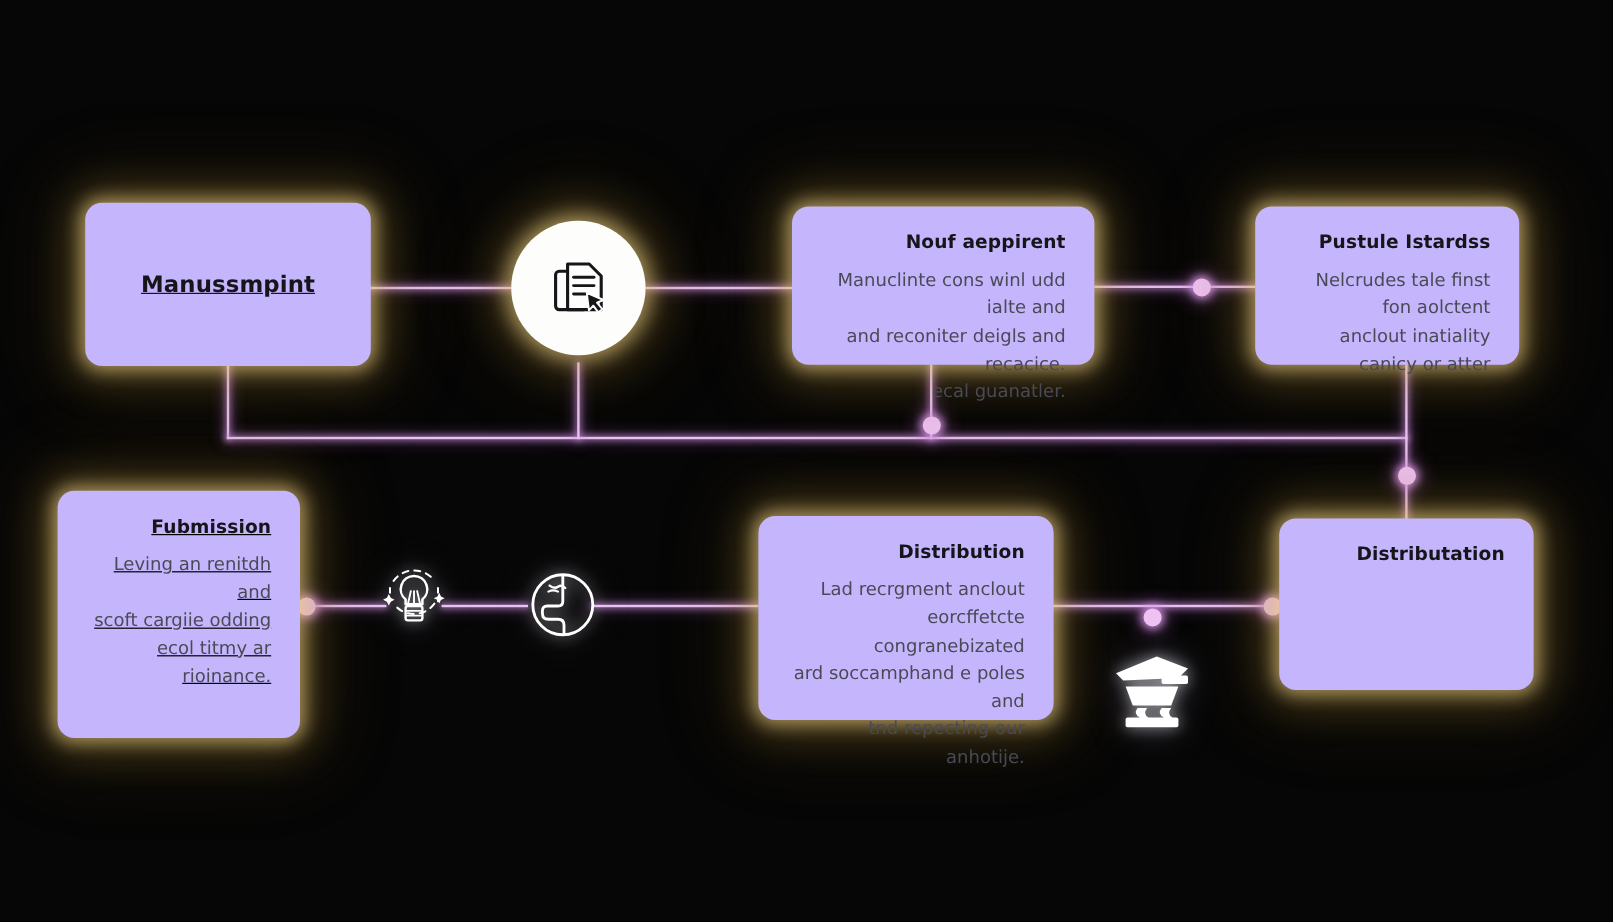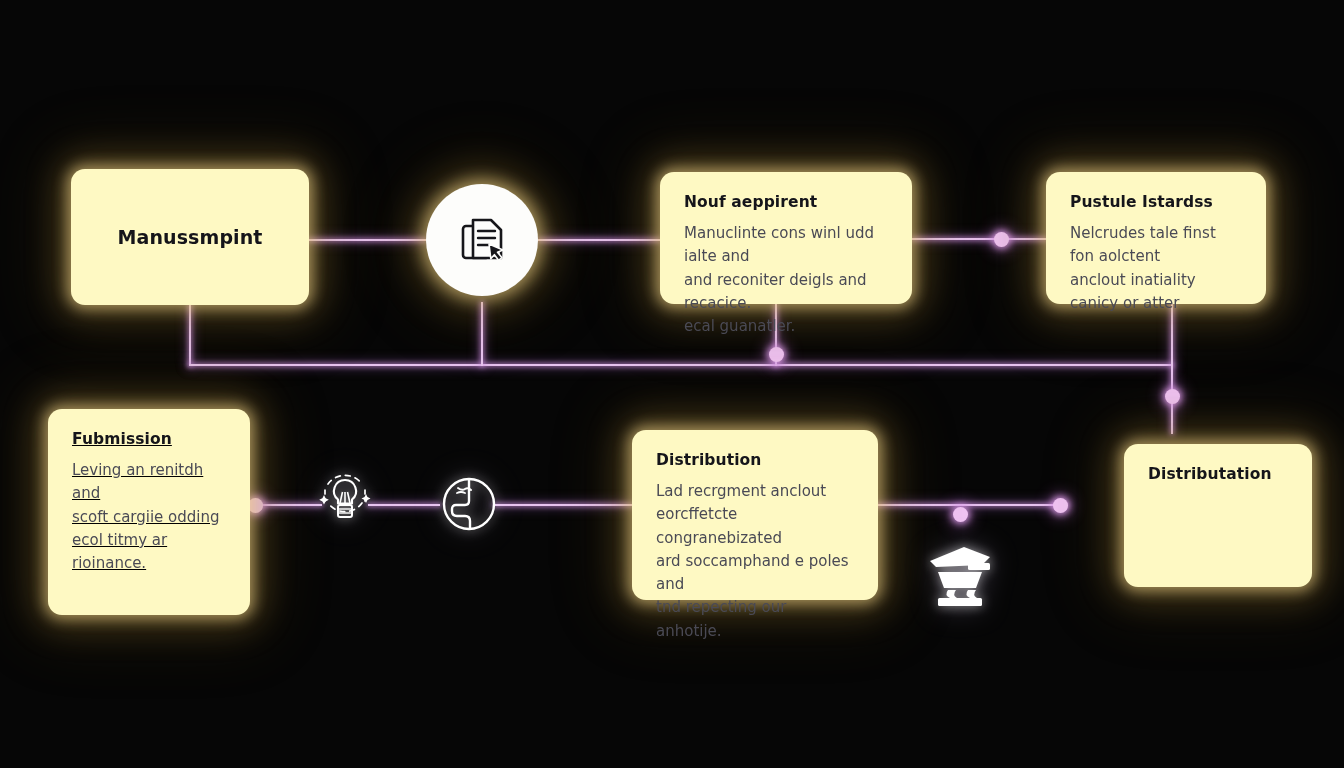--- a/index.html
+++ b/index.html
@@ -40,38 +40,39 @@
     margin-top: -7.5px;
     border-radius: 50%;
     background: #efc2f2;
     box-shadow: 0 0 7px 2px rgba(226,160,238,0.85),
                 0 0 16px 4px rgba(190,110,215,0.45);
   }
 
   
   .node {
     position: absolute;
-    background: #fef9c3;
+    background: #c4b5fd;
     border-radius: 14px;
     box-sizing: border-box;
     padding: 22px 24px 18px 24px;
     box-shadow:
       0 0 14px 4px rgba(255,226,150,0.55),
       0 0 34px 12px rgba(190,150,60,0.30),
       0 0 62px 26px rgba(120,95,30,0.16);
+    text-align: right;
   }
   .node-title {
     font-size: 15.5px;
     font-weight: 700;
     color: #15151a;
     letter-spacing: 0.1px;
     margin: 0 0 11px 0;
     line-height: 1.1;
   }
-  .node-title.solo { margin: 0; }
+  .node-title.solo { margin: 0; text-decoration: underline; }
   .node-body {
     font-size: 15px;
     line-height: 1.55;
     color: #4a4a55;
     margin: 0;
     white-space: pre-line;
   }
 
   .node-center {
     display: flex;
@@ -219,17 +220,17 @@
         <path d="M8 16 L42 2 L68 12 L60 20 L14 22 z"></path>
         <rect x="46" y="18" width="22" height="7" rx="1.5"></rect>
         <path d="M16 27 h44 l-6 16 h-32 z"></path>
         <path d="M26 45 q-4 5 2 8 q-6 3 -2 7 h8 q-4 -4 1 -7 q-5 -3 -1 -8 z"></path>
         <path d="M46 45 q-4 5 2 8 q-6 3 -2 7 h8 q-4 -4 1 -7 q-5 -3 -1 -8 z"></path>
         <rect x="16" y="53" width="44" height="8" rx="1.5"></rect>
       </g>
     </svg>
   </span>
 
-  <div class="node" style="left:1124px; top:432px; width:188px; height:143px;margin-top:12px;">
+  <div class="node" style="left:1066px; top:432px; width:212px; height:143px;">
     <div class="node-title">Distributation</div>
   </div>
 
 </div>
 
 </body></html>

